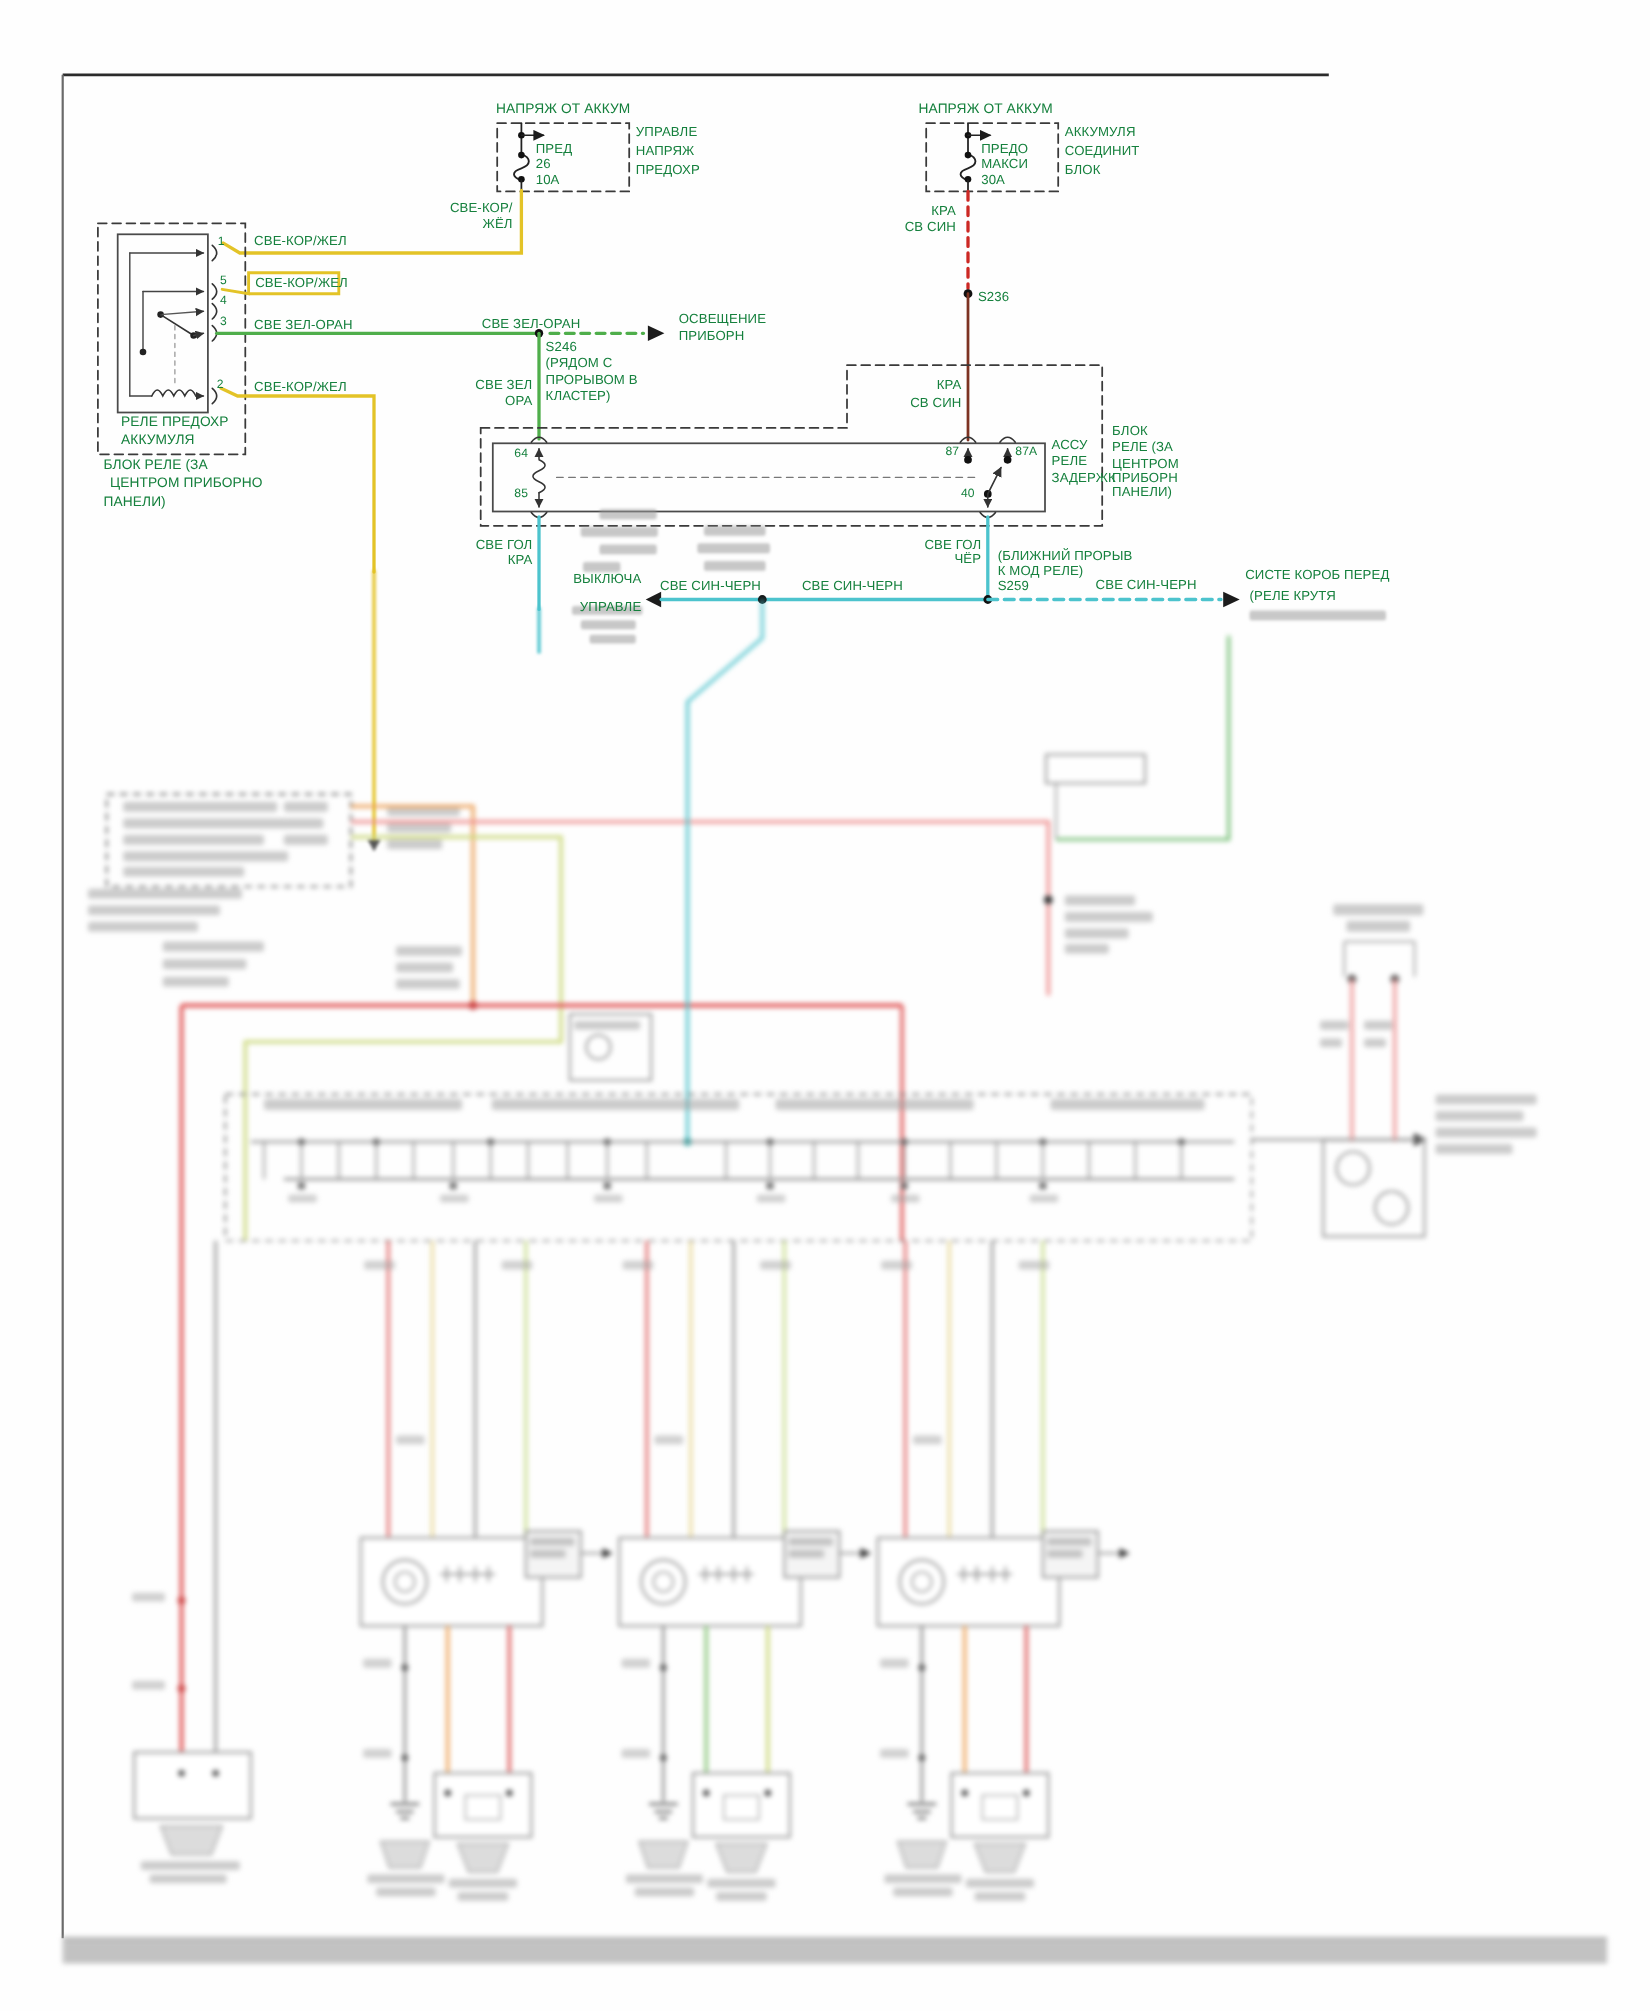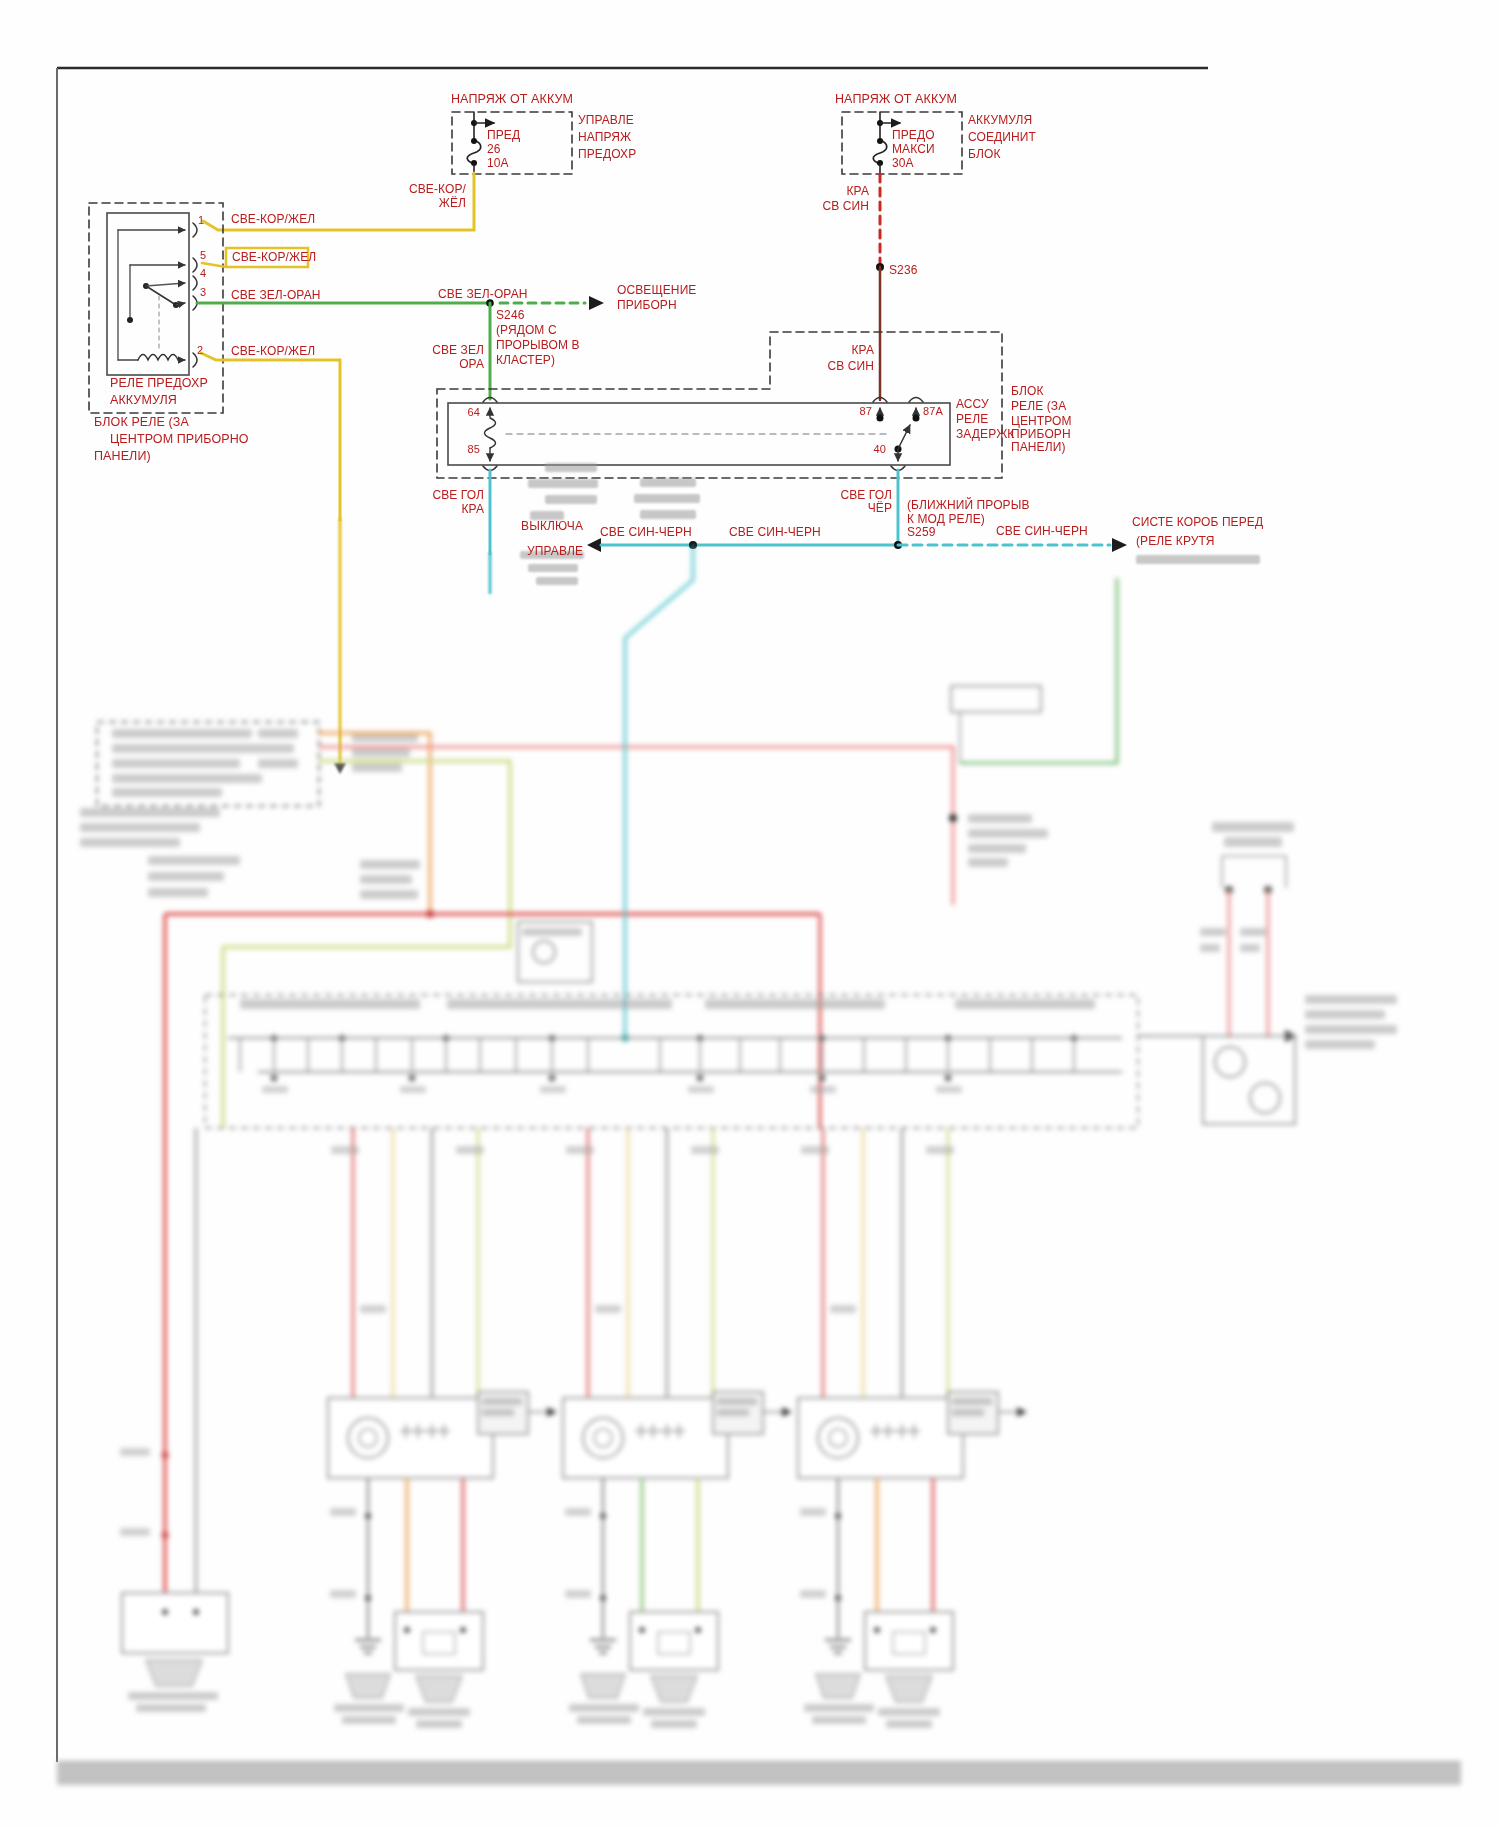--- a/index.html
+++ b/index.html
@@ -1,17 +1,17 @@
 <!DOCTYPE html>
 <html><head>
 <meta charset="utf-8">
 <style>
   html,body{margin:0;padding:0;background:#ffffff;}
   #page{position:relative;width:1500px;height:1828px;background:#fefefe;overflow:hidden;
-        font-family:"Liberation Sans",sans-serif;color:#b91c1c;}
+        font-family:"Liberation Sans",sans-serif;color:#15803d;}
   svg{position:absolute;left:0;top:0;}
   .lbl{position:absolute;font-size:12px;line-height:13px;white-space:nowrap;letter-spacing:.1px;}
   .r{text-align:right;}
   .c{text-align:center;}
   .s11{font-size:11px;line-height:12px;}
   .t13{font-size:12.5px;line-height:14px;}
   .soft{filter:blur(.4px);}
 </style>
 </head>
 <body>
@@ -477,21 +477,21 @@
 <div class="lbl s11" style="left:200px;top:267px">4</div>
 <div class="lbl s11" style="left:200px;top:286px">3</div>
 <div class="lbl s11" style="left:197px;top:344px">2</div>
 <div class="lbl" style="left:231px;top:213px">СВЕ-КОР/ЖЕЛ</div>
 <div class="lbl" style="left:232px;top:251px">СВЕ-КОР/ЖЕЛ</div>
 <div class="lbl" style="left:231px;top:289px">СВЕ ЗЕЛ-ОРАН</div>
 <div class="lbl" style="left:231px;top:345px">СВЕ-КОР/ЖЕЛ</div>
 <div class="lbl t13" style="left:110px;top:376px">РЕЛЕ ПРЕДОХР</div>
 <div class="lbl t13" style="left:110px;top:393px">АККУМУЛЯ</div>
 <div class="lbl t13" style="left:94px;top:415px">БЛОК РЕЛЕ (ЗА</div>
-<div class="lbl t13" style="left:110px;top:432px">ЦЕНТРОМ ПРИБОРНО</div>
+<div class="lbl t13" style="left:100px;top:432px">ЦЕНТРОМ ПРИБОРНО</div>
 <div class="lbl t13" style="left:94px;top:449px">ПАНЕЛИ)</div>
 
 <div class="lbl" style="left:438px;top:288px">СВЕ ЗЕЛ-ОРАН</div>
 <div class="lbl" style="left:617px;top:284px">ОСВЕЩЕНИЕ</div>
 <div class="lbl" style="left:617px;top:299px">ПРИБОРН</div>
 <div class="lbl" style="left:496px;top:309px">S246</div>
 <div class="lbl" style="left:496px;top:324px">(РЯДОМ С</div>
 <div class="lbl" style="left:496px;top:339px">ПРОРЫВОМ В</div>
 <div class="lbl" style="left:496px;top:354px">КЛАСТЕР)</div>
 <div class="lbl r" style="left:414px;top:344px;width:70px">СВЕ ЗЕЛ</div>

